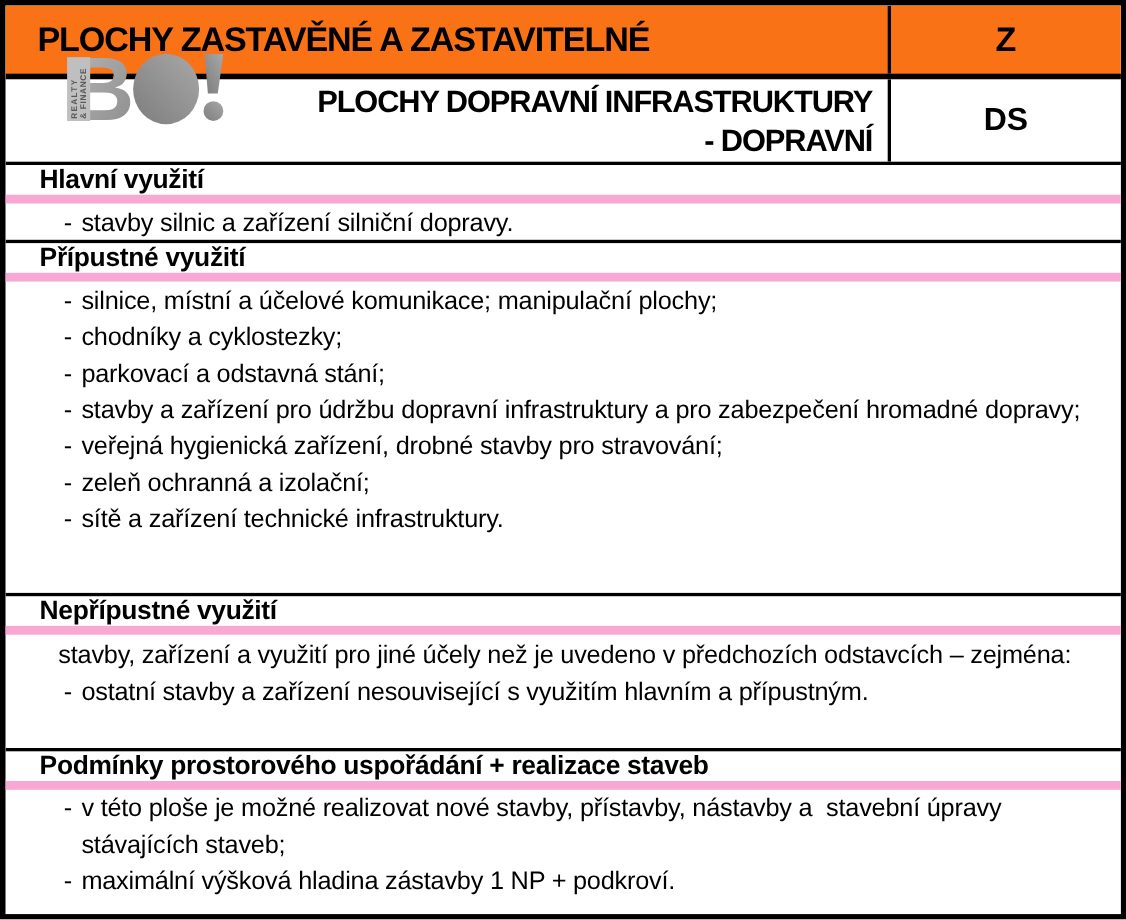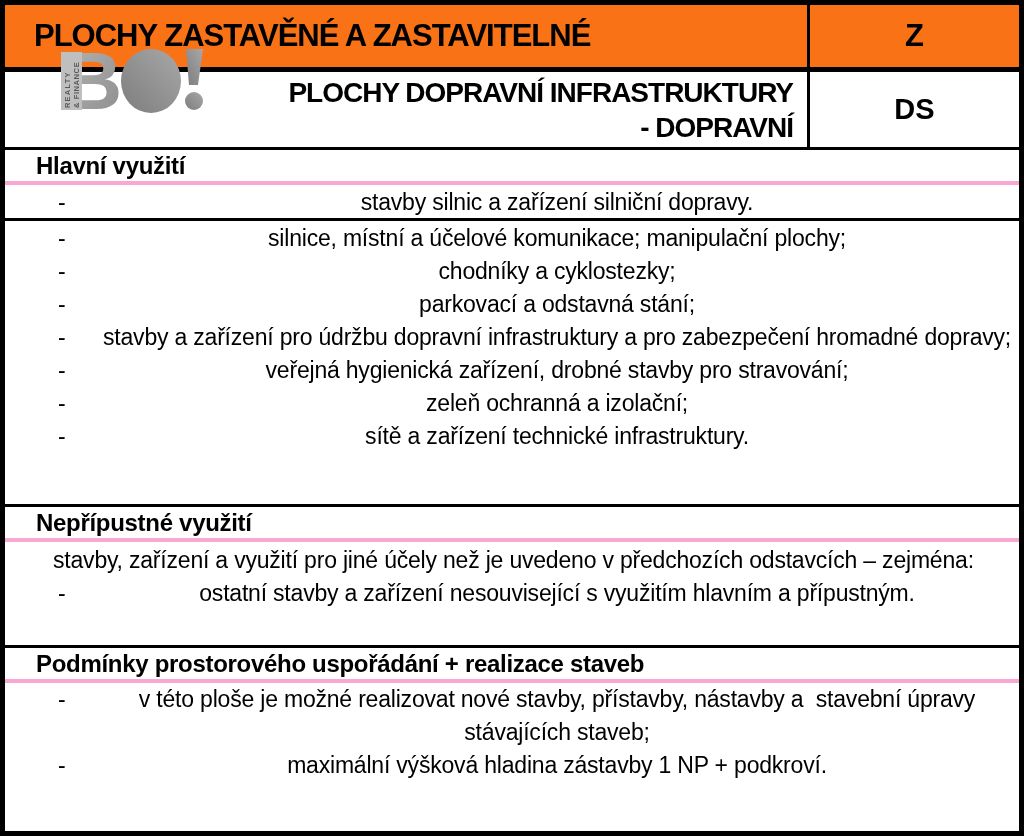--- a/index.html
+++ b/index.html
@@ -21,30 +21,30 @@
   .cell-main{width:802px;box-sizing:border-box;}
   .cell-code{flex:1;border-left:3px solid #000;box-sizing:border-box;display:flex;align-items:center;justify-content:center;}
   .hdr1 .cell-main{display:flex;align-items:center;padding-left:29px;}
   .title1{font-size:31px;font-weight:bold;letter-spacing:-1px;position:relative;z-index:4;white-space:nowrap;}
   .code-z{font-size:31px;font-weight:bold;}
   .hdr2 .cell-main{display:flex;flex-direction:column;justify-content:center;text-align:right;padding-right:14px;
                    font-size:28px;font-weight:bold;letter-spacing:-1px;line-height:35px;align-items:flex-end;}
   .code-ds{font-size:29px;font-weight:bold;}
 
   
-  .sh{height:35px;border-bottom:4px solid #f9a8d4;display:flex;align-items:center;
+  .sh{height:35px;border-bottom:8px solid #f9a8d4;display:flex;align-items:center;
       padding-left:31px;font-size:24px;font-weight:bold;letter-spacing:-0.3px;}
 
   
   .content{border-bottom:3px solid #000;font-size:23px;letter-spacing:-0.2px;line-height:33px;}
   .c1{height:36px;padding-top:1px;}
   .c2{height:286px;padding-top:1px;}
   .c3{height:106px;padding-top:2px;}
   .c4{height:132px;border-bottom:none;}
-  .item{position:relative;padding-left:98px;padding-right:8px;white-space:pre-wrap;text-align:center;}
+  .item{position:relative;padding-left:69px;padding-right:8px;white-space:pre-wrap;}
   .item::before{content:"-";position:absolute;left:53px;top:0;}
   .intro{padding-left:48px;padding-right:45px;}
 
   
   .logo{position:absolute;left:54px;top:40px;z-index:3;}
   .logo svg{display:block;}
 </style>
 </head>
 <body>
 
@@ -91,20 +91,23 @@
     </div>
   </div>
 
   <div class="row sh">
     <span>Hlavní využití</span>
   </div>
   <div class="row content c1">
     <div class="item">stavby silnic a zařízení silniční dopravy.</div>
   </div>
 
+  <div class="row sh">
+    <span>Přípustné využití</span>
+  </div>
   <div class="row content c2">
     <div class="item">silnice, místní a účelové komunikace; manipulační plochy;</div>
     <div class="item">chodníky a cyklostezky;</div>
     <div class="item">parkovací a odstavná stání;</div>
     <div class="item">stavby a zařízení pro údržbu dopravní infrastruktury a pro zabezpečení hromadné dopravy;</div>
     <div class="item">veřejná hygienická zařízení, drobné stavby pro stravování;</div>
     <div class="item">zeleň ochranná a izolační;</div>
     <div class="item">sítě a zařízení technické infrastruktury.</div>
   </div>
 

